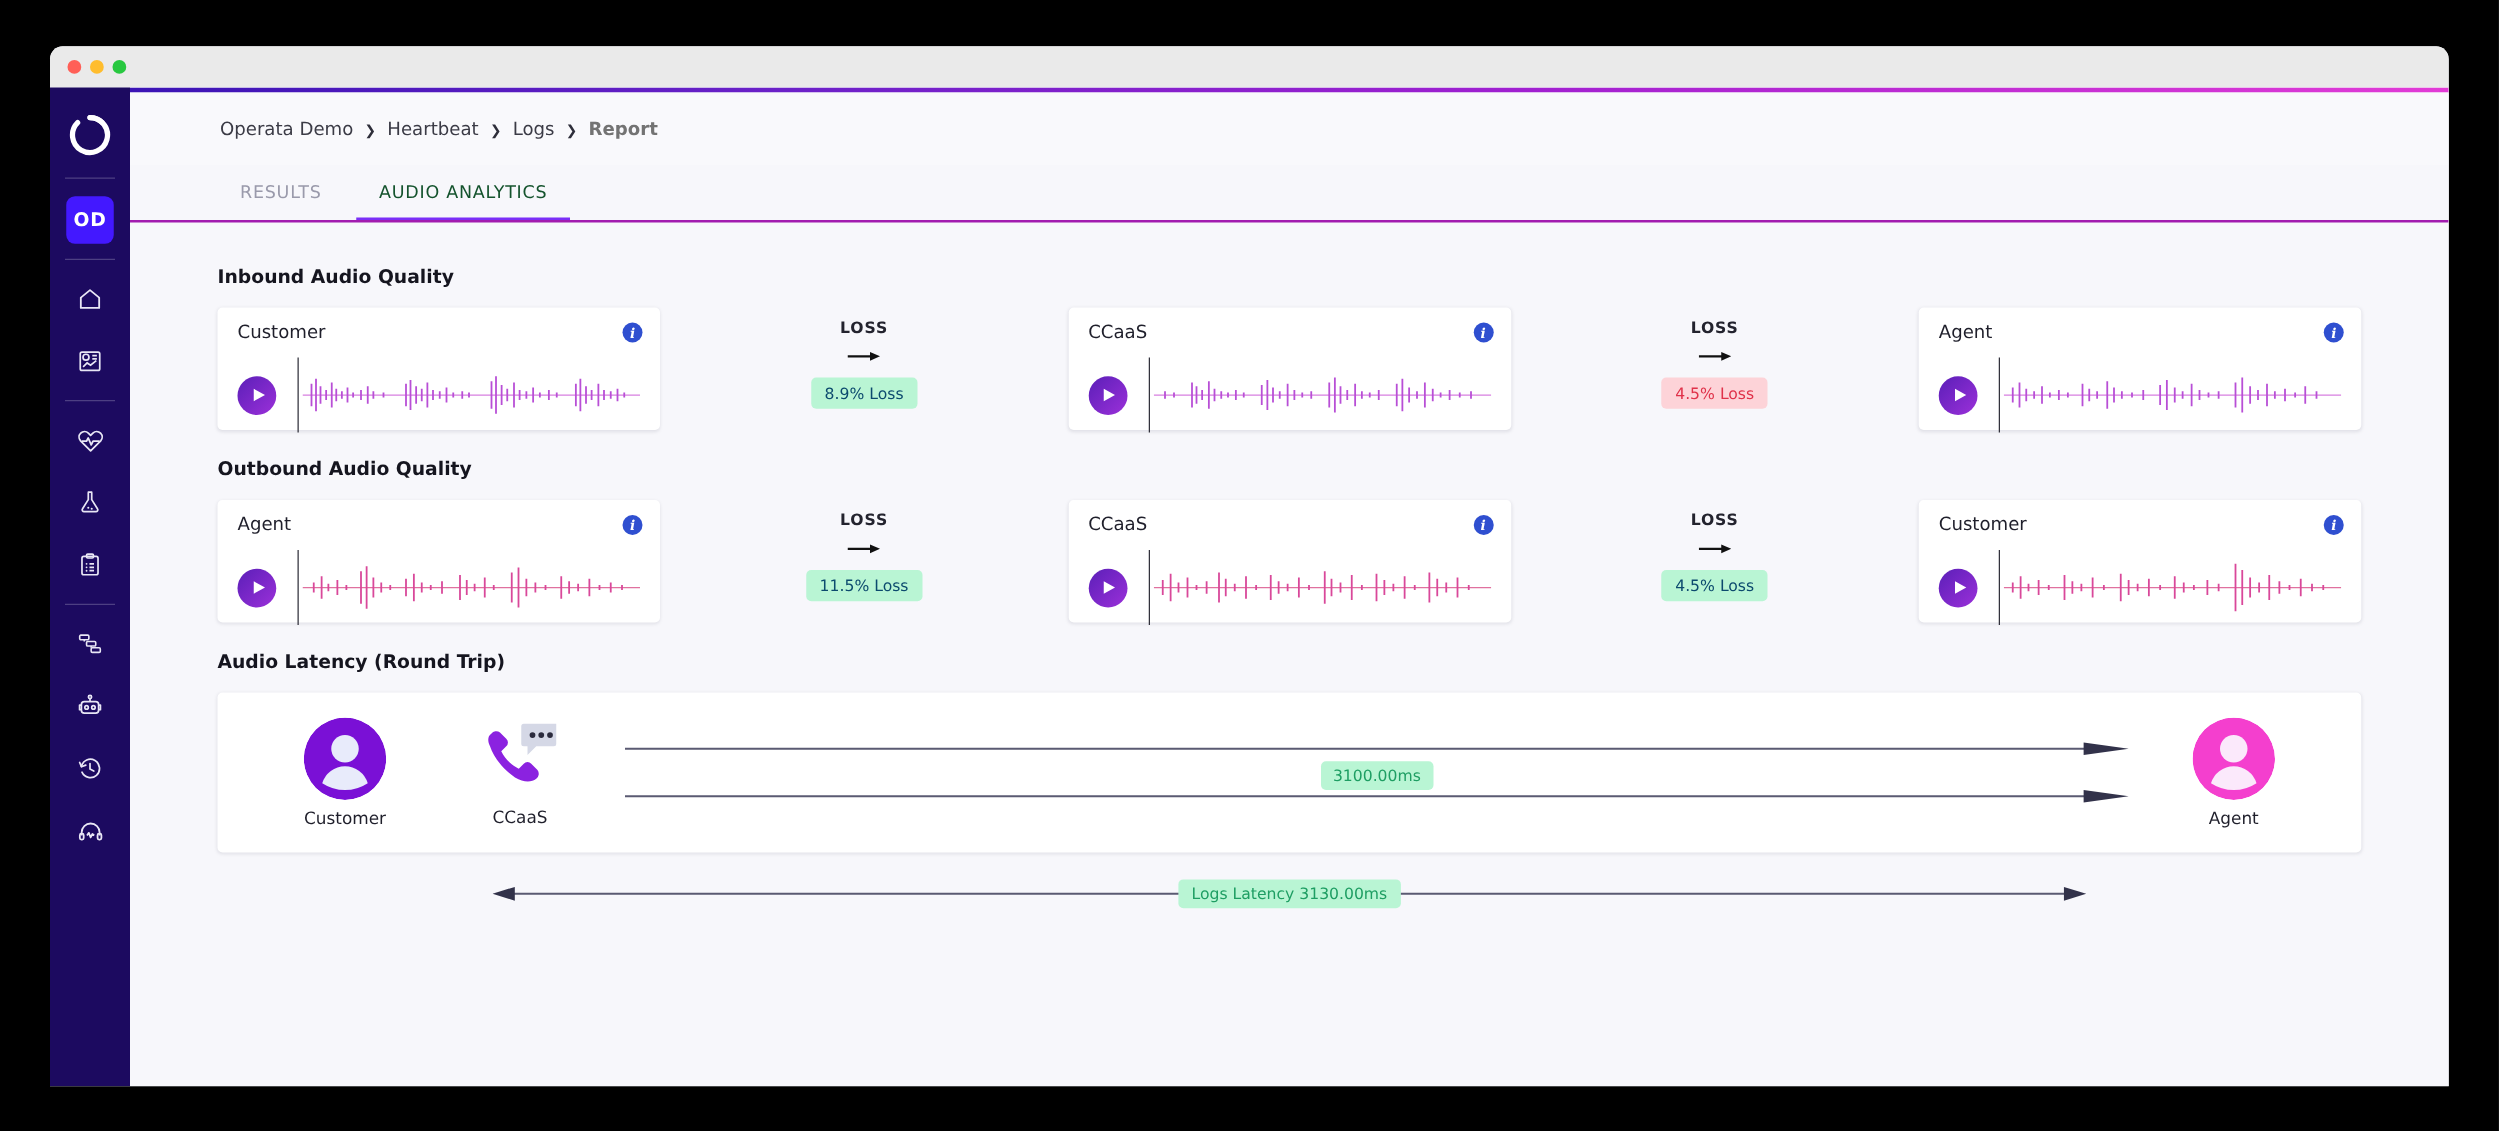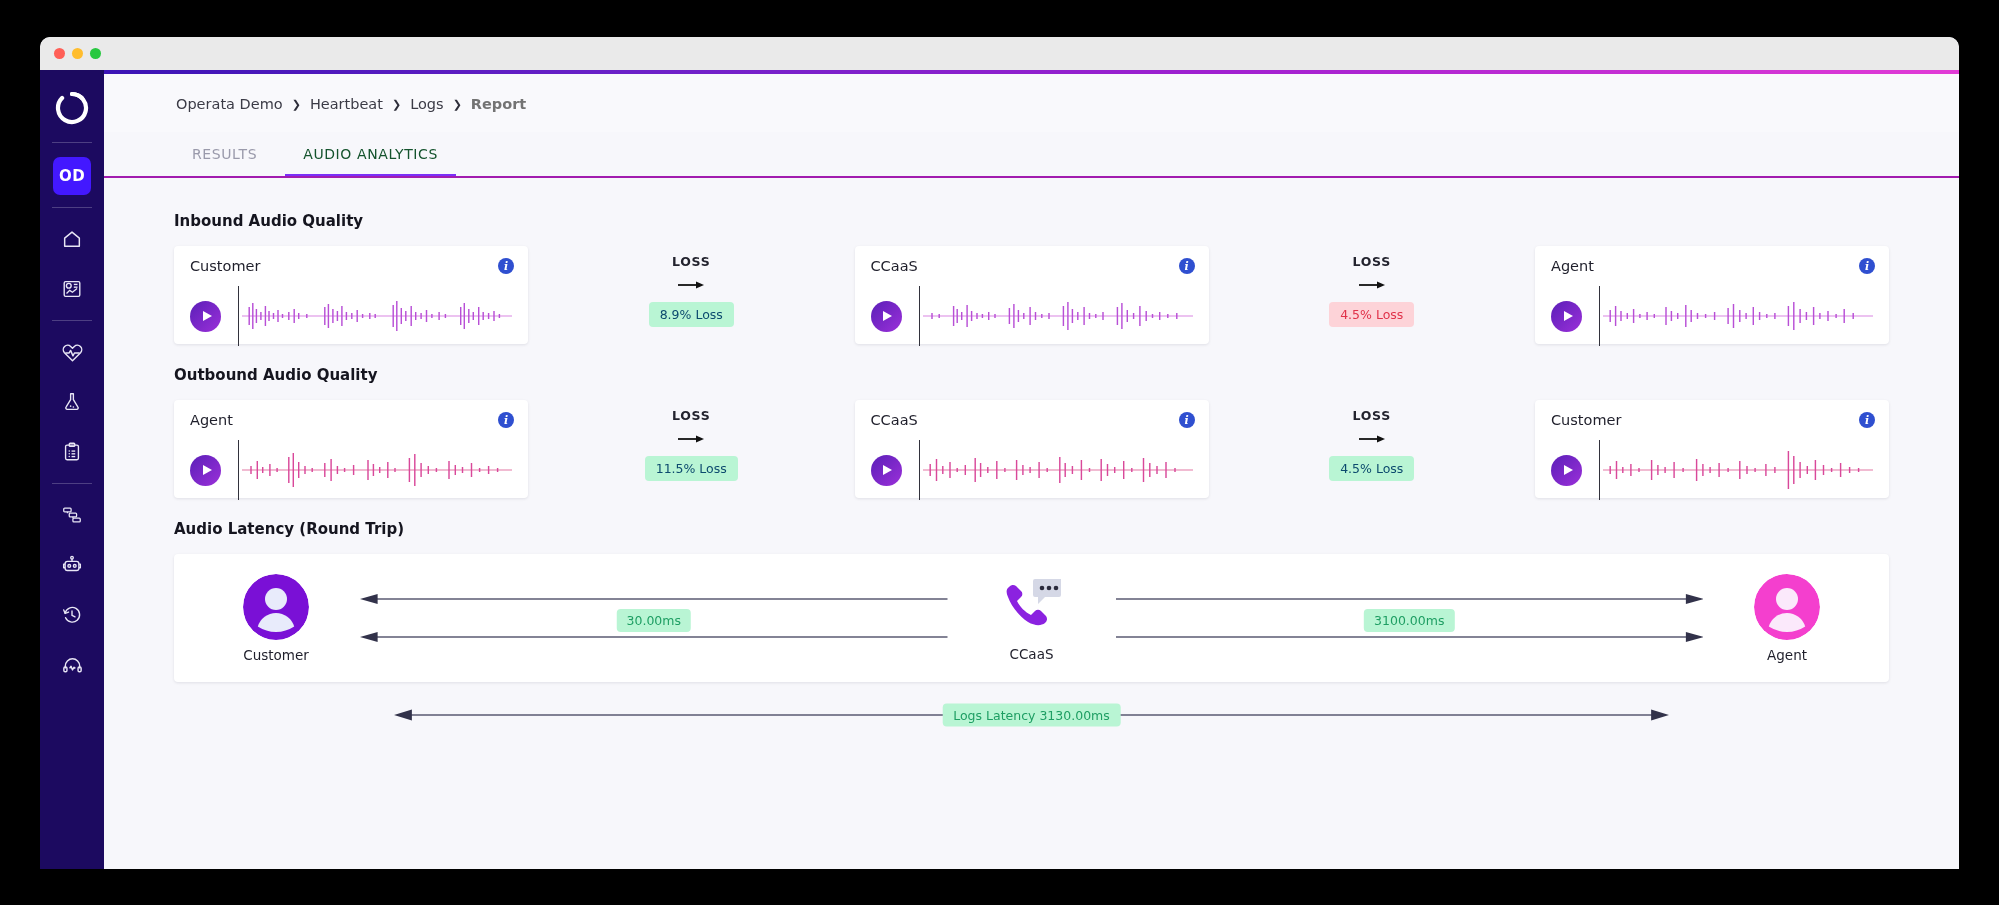--- a/index.html
+++ b/index.html
@@ -695,35 +695,20 @@
             <div class="avatar">
               <svg width="66" height="66" viewBox="0 0 66 66">
                 <circle cx="33" cy="33" r="33" fill="#7a10d6"></circle>
                 <circle cx="33" cy="25" r="11" fill="#e8ebfb"></circle>
                 <path d="M33 39 a19 19 0 0 1 18.2 13.6 A33 33 0 0 1 14.8 52.6 A19 19 0 0 1 33 39 Z" fill="#e8ebfb"></path>
               </svg>
             </div>
             <div class="node-label">Customer</div>
           </div>
 
-          <div class="arrow-col">
-            <div class="arrow-line">
-              <svg width="100%" height="16" viewBox="0 0 400 16" preserveAspectRatio="none">
-                <line x1="8" y1="8" x2="400" y2="8" stroke="#5a5a72" stroke-width="1.6"></line>
-                <polygon points="0,8 12,3 12,13" fill="#32324a"></polygon>
-              </svg>
-              <div class="lat-pill">30.00ms</div>
-            </div>
-            <div class="arrow-line">
-              <svg width="100%" height="16" viewBox="0 0 400 16" preserveAspectRatio="none">
-                <line x1="8" y1="8" x2="400" y2="8" stroke="#5a5a72" stroke-width="1.6"></line>
-                <polygon points="0,8 12,3 12,13" fill="#32324a"></polygon>
-              </svg>
-            </div>
-          </div>
 
           <div class="node">
             <div>
               <svg width="66" height="60" viewBox="0 0 66 60">
                 <path d="M36 4 h26 v16 a2 2 0 0 1 -2 2 H46 l-7 7 v-7 h-3 a2 2 0 0 1 -2 -2 V6 a2 2 0 0 1 2 -2 Z" fill="#d5d8e6"></path>
                 <circle cx="43" cy="13" r="2.3" fill="#2b2b3d"></circle>
                 <circle cx="50" cy="13" r="2.3" fill="#2b2b3d"></circle>
                 <circle cx="57" cy="13" r="2.3" fill="#2b2b3d"></circle>
                 <path d="M10 12 a5 5 0 0 1 7 -1 l5 5 a4 4 0 0 1 0 6 l-4 4 c3 6 8 11 14 14 l4 -4 a4 4 0 0 1 6 0 l5 5 a5 5 0 0 1 -1 7 c-4 3 -10 3 -17 -1 C20 41 12 31 9 22 c-2 -4 -2 -8 1 -10 Z" fill="#8b22e0"></path>
               </svg>

